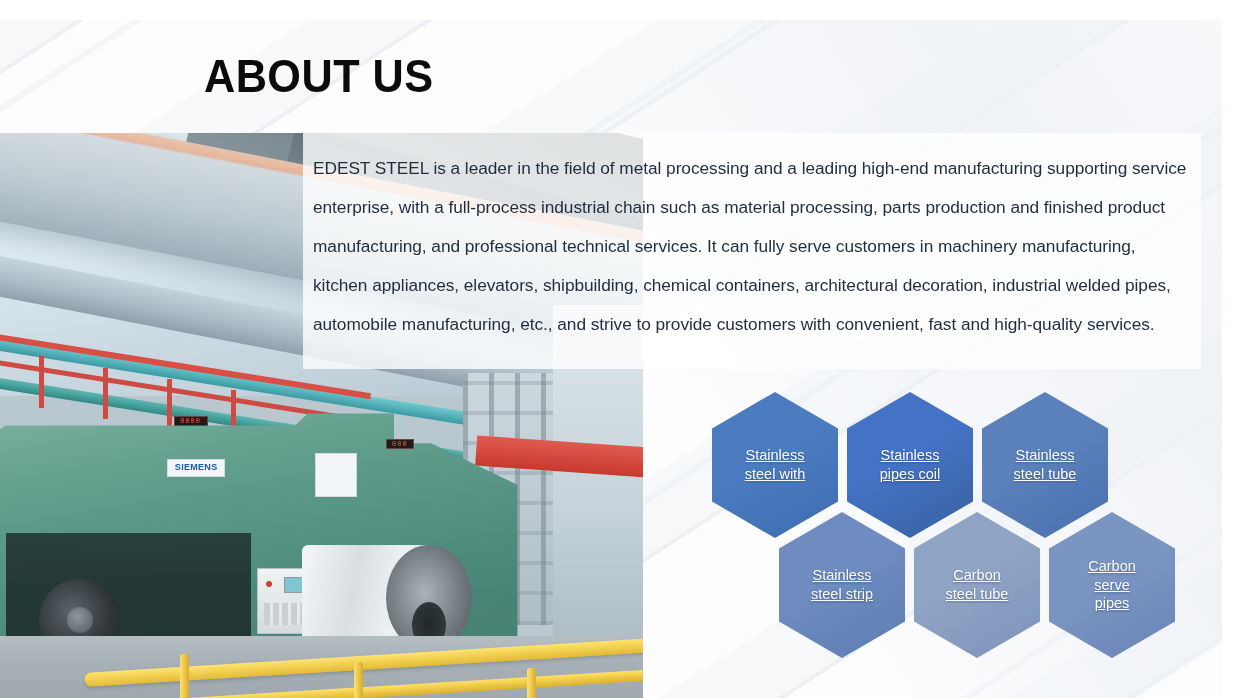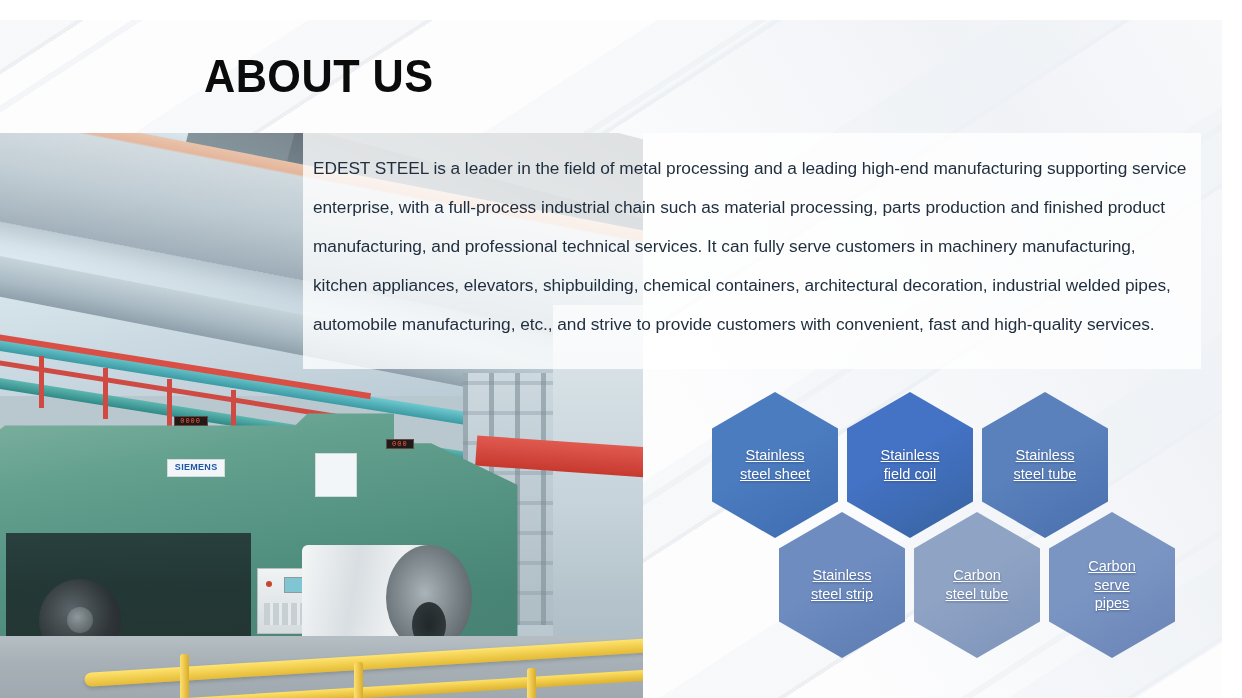--- a/index.html
+++ b/index.html
@@ -384,27 +384,27 @@
   <div class="title" style="color: rgb(11, 11, 12);">ABOUT US</div>
 
   <div class="text-panel">
     <div class="body">EDEST STEEL is a leader in the field of metal processing and a leading high-end manufacturing supporting service enterprise, with a full-process industrial chain such as material processing, parts production and finished product manufacturing, and professional technical services. It can fully serve customers in machinery manufacturing, kitchen appliances, elevators, shipbuilding, chemical containers, architectural decoration, industrial welded pipes, automobile manufacturing, etc., and strive to provide customers with convenient, fast and high-quality services.</div>
   </div>
 
   <div class="hex-wrap">
     <div class="hex" style="left: 0px; top: 0px; background: linear-gradient(150deg, rgb(76, 124, 192) 0%, rgb(76, 124, 192) 45%, rgb(62, 108, 176) 100%);" title="Stainless steel sheet">
         <div>
           <span>Stainless</span>
-          <span>steel sheet</span>
+          <span>steel with</span>
         </div>
       </div>
     <div class="hex" style="left: 135px; top: 0px; background: linear-gradient(150deg, rgb(68, 114, 196) 0%, rgb(68, 114, 196) 45%, rgb(55, 99, 159) 100%);" title="Stainless steel coil">
         <div>
           <span>Stainless</span>
-          <span>field coil</span>
+          <span>pipes coil</span>
         </div>
       </div>
     <div class="hex" style="left: 270px; top: 0px; background: linear-gradient(150deg, rgb(91, 129, 188) 0%, rgb(91, 129, 188) 45%, rgb(72, 112, 174) 100%);" title="Stainless steel tube">
         <div>
           <span>Stainless</span>
           <span>steel tube</span>
         </div>
       </div>
     <div class="hex" style="left: 67px; top: 120px; background: linear-gradient(150deg, rgb(110, 140, 192) 0%, rgb(110, 140, 192) 45%, rgb(91, 124, 179) 100%);" title="Stainless steel strip">
         <div>

